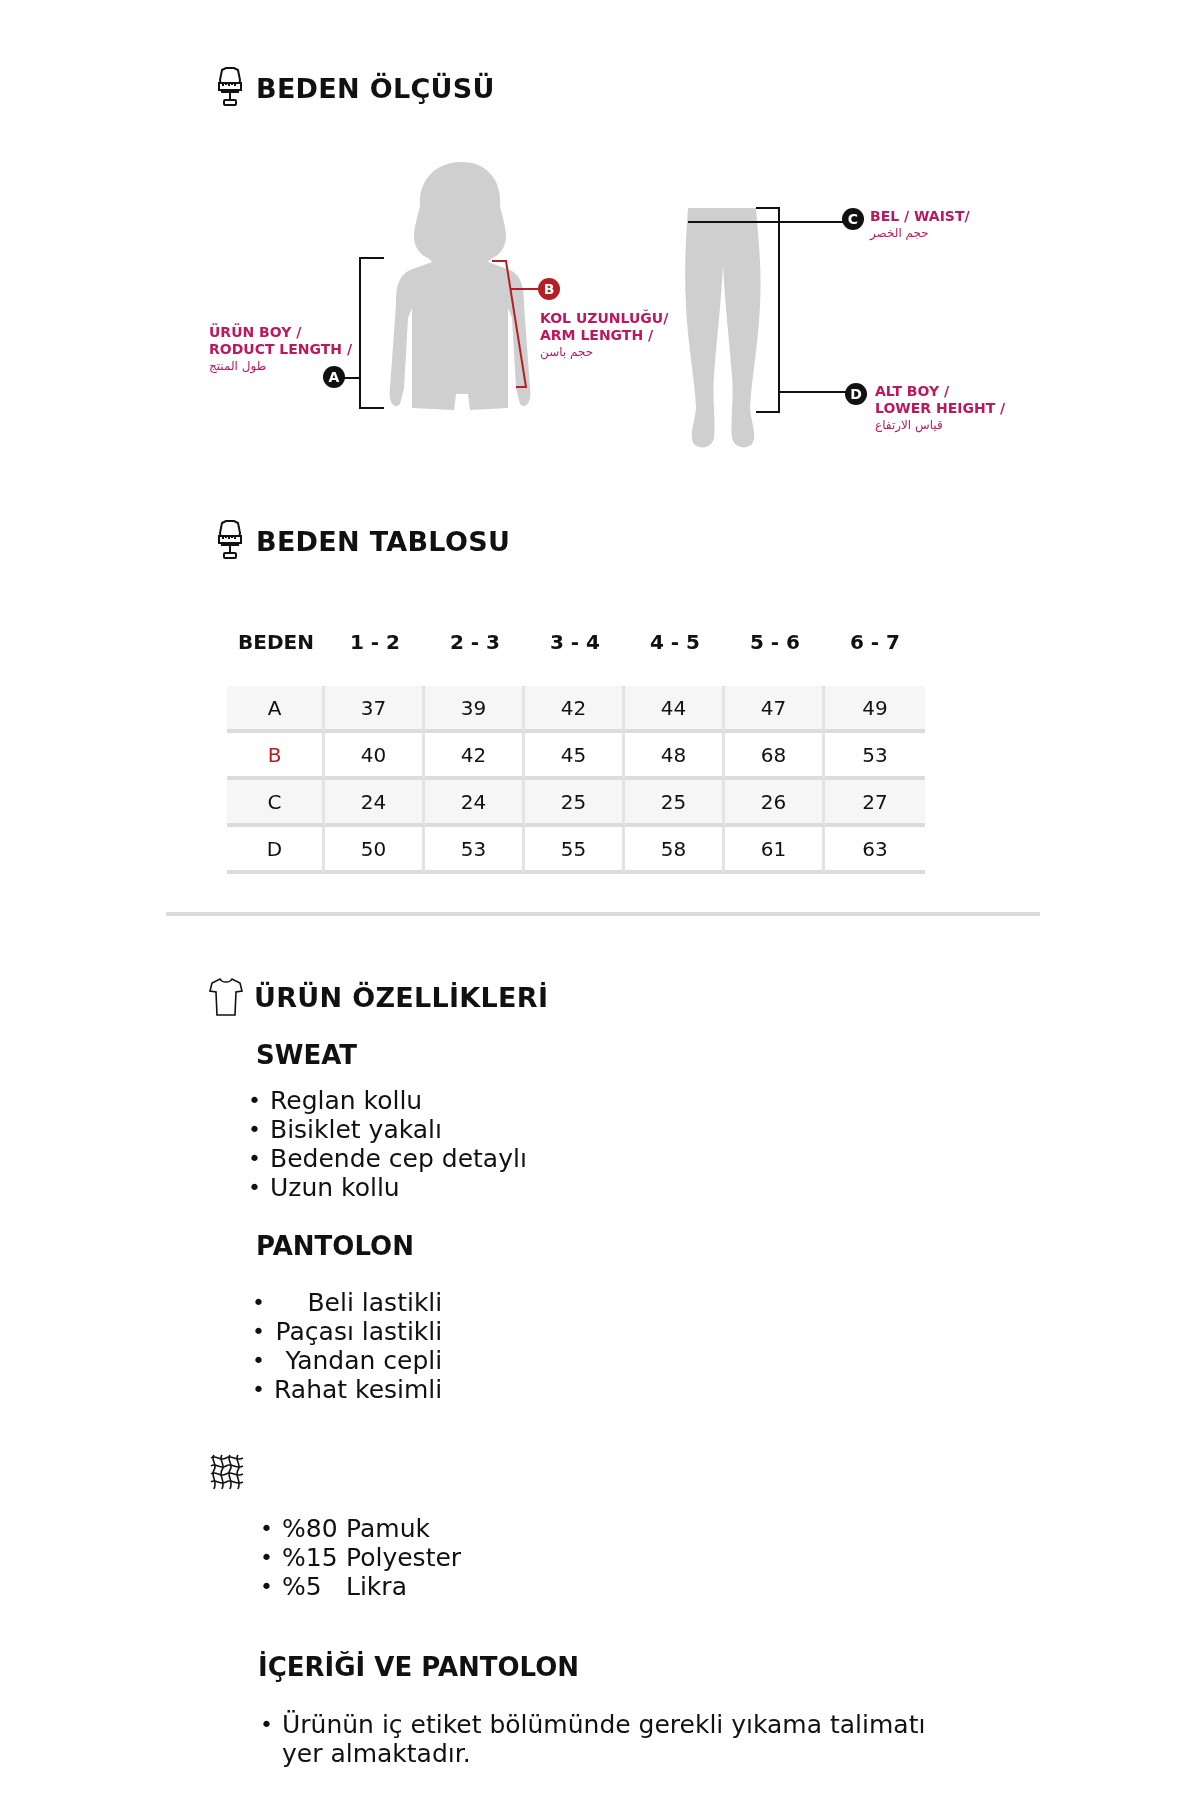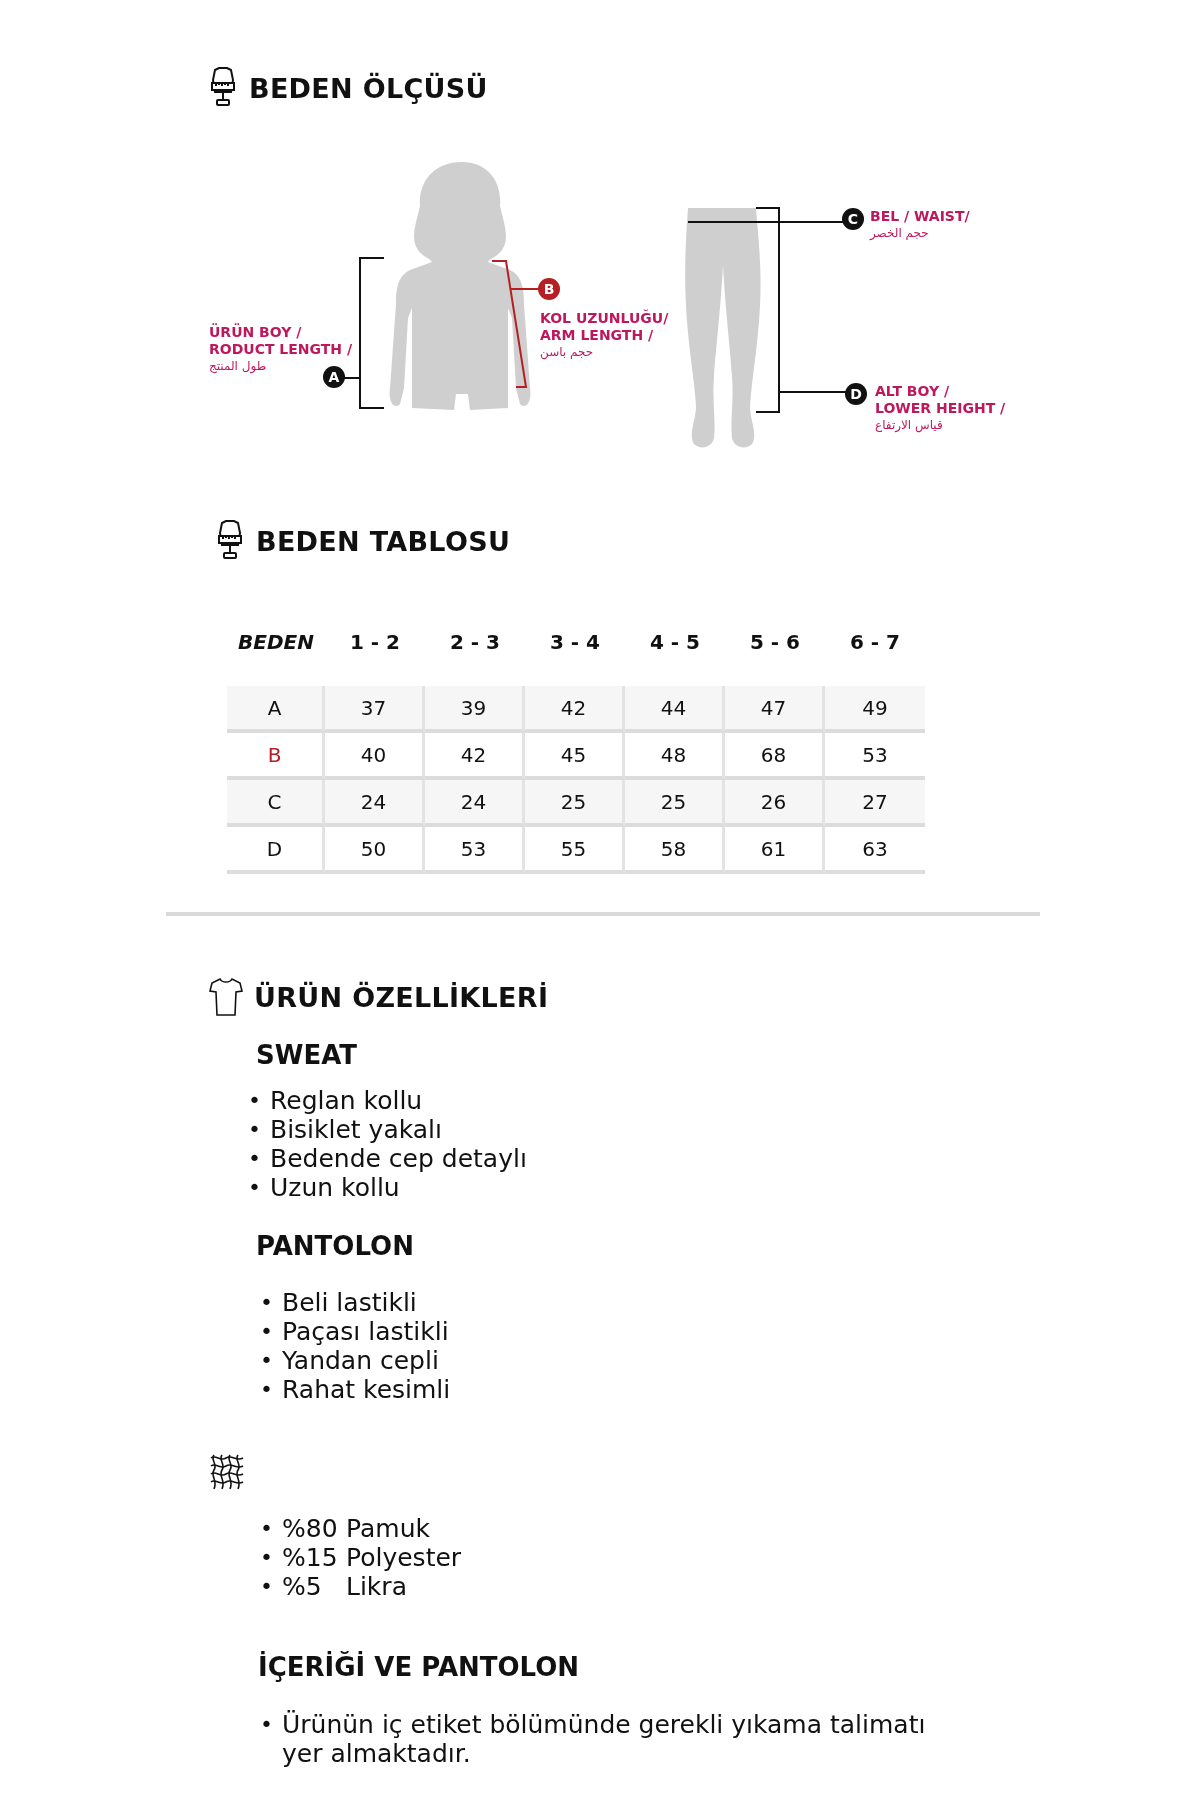--- a/index.html
+++ b/index.html
@@ -15,32 +15,32 @@
            background:#111; color:#fff; font-size:14px; font-weight:bold;
            display:flex; align-items:center; justify-content:center; }
   .badge.red { background:#b51f24; }
   table.size { position:absolute; left:227px; top:620px; border-collapse:separate; border-spacing:0; }
   table.size th { font-size:20px; font-weight:bold; height:44px; text-align:center; padding:0; color:#111; }
   table.size td { font-size:20px; text-align:center; height:43px; padding:0;
                   border-bottom:4px solid #dcdcdc; border-right:3px solid #e3e3e3; }
   table.size td:last-child { border-right:none; }
   table.size tr.shade td { background:#f6f6f6; }
   table.size tr.spacer td { height:22px; border:none; background:transparent; }
-  .col0 { width:98px;font-style:italic; } .colv { width:100px; }
+  .col0 { width:98px; } .colv { width:100px; }
   .divider { position:absolute; left:166px; top:912px; width:874px; height:4px; background:#dadada; }
   .sub { position:absolute; font-size:26px; font-weight:bold; color:#111;text-align:center; }
   ul.bul { position:absolute; margin:0; padding:0; list-style:none; font-size:25px; line-height:29px; color:#111; }
   ul.bul li { position:relative; padding-left:24px; }
   ul.bul li::before { content:"\2022"; position:absolute; left:2px; top:0; font-size:22px; }
   .pct { display:inline-block; }
 </style>
 </head>
 <body>
 
-<div class="section-title" style="left:207px; top:66px;">
+<div class="section-title" style="left:214px; top:66px;">
   <span class="icon">
     <svg width="32" height="44" viewBox="0 0 32 44" fill="none" stroke="#111" stroke-width="2">
       <path d="M8 4 L12 2 L20 2 L24 4 L26 14 L24 26 L8 26 L6 14 Z"></path>
       <rect x="5" y="17" width="22" height="7" fill="#fff"></rect>
       <path d="M9 17v3 M12 17v2 M15 17v3 M18 17v2 M21 17v3"></path>
       <path d="M16 26 V34"></path>
       <rect x="10" y="34" width="12" height="5" rx="1"></rect>
     </svg>
   </span>
   <span>BEDEN ÖLÇÜSÜ</span>
@@ -173,21 +173,21 @@
 
 <div class="sub" style="left:256px; top:1040px;">SWEAT</div>
 <ul class="bul" style="left:246px; top:1086px;">
   <li>Reglan kollu</li>
   <li>Bisiklet yakalı</li>
   <li>Bedende cep detaylı</li>
   <li>Uzun kollu</li>
 </ul>
 
 <div class="sub" style="left:256px; top:1231px;">PANTOLON</div>
-<ul class="bul" style="left:258px; top:1288px;">
+<ul class="bul" style="left:250px; top:1288px;text-align:right;">
   <li>Beli lastikli</li>
   <li>Paçası lastikli</li>
   <li>Yandan cepli</li>
   <li>Rahat kesimli</li>
 </ul>
 
 <div class="section-title" style="left:208px; top:1452px;">
   <span class="icon" style="width:38px; height:40px;">
     <svg width="38" height="40" viewBox="0 0 38 40" fill="none" stroke="#111" stroke-width="1.6">
       <path d="M3 6 C8 2 12 10 18 6 C24 2 28 10 35 6"></path>

